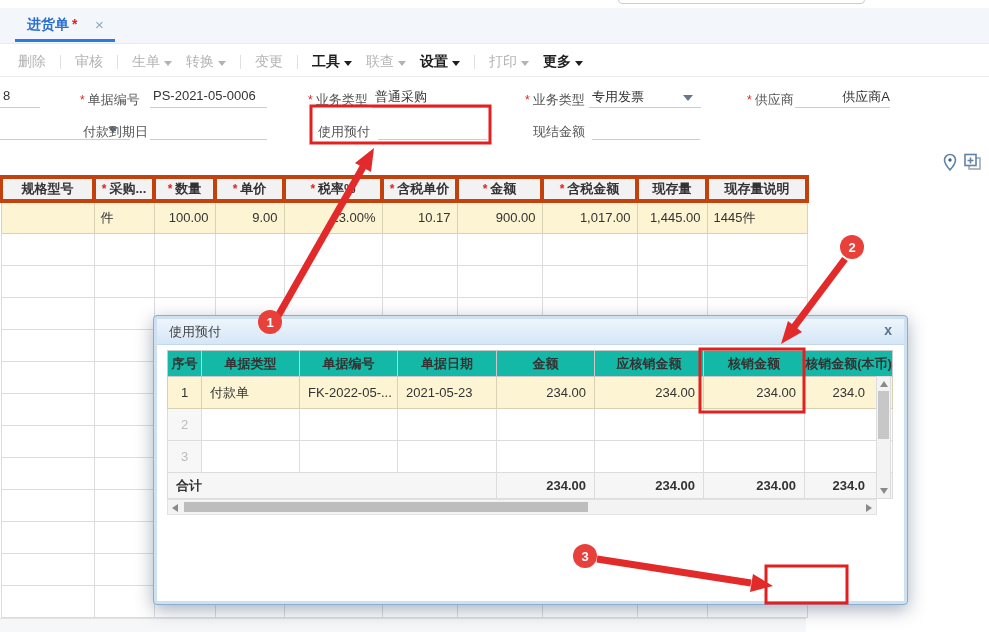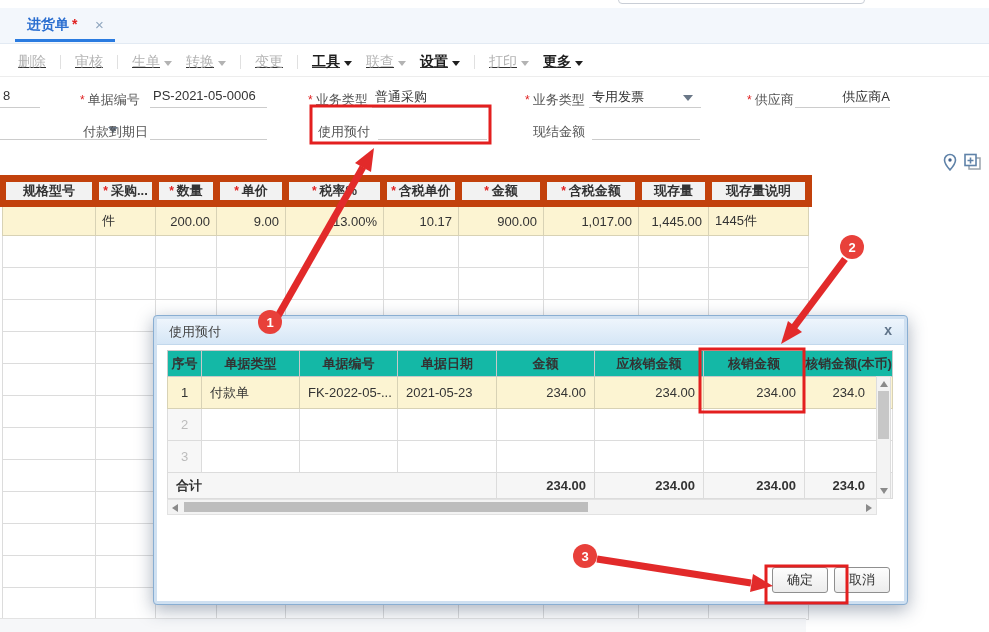--- a/index.html
+++ b/index.html
@@ -15,41 +15,41 @@
   
   .tabbar { position:absolute; left:0; top:8px; width:989px; height:36px;
     background:#f3f7fc; border-bottom:1px solid #e2eaf3; }
   .tab { position:absolute; left:27px; top:8px; font-size:14px; font-weight:bold;
     color:#2a6ed0; cursor:default; }
   .tab .dirty { color:#e02222; margin-left:3px; }
   .tab-close { position:absolute; left:95px; top:8px; font-size:15px; color:#8fa6bf; }
   .tab-underline { position:absolute; left:15px; top:31px; width:100px; height:3px; background:#2a7be0; }
   
   .toolbar { position:absolute; left:18px; top:50px; height:24px; display:flex;
-    align-items:center; gap:14px; font-size:14px;text-decoration:underline; }
+    align-items:center; gap:14px; font-size:14px; }
   .tb-item { display:inline-flex; align-items:center; gap:4px; cursor:pointer; white-space:nowrap; }
   .tb-item.muted { color:#b3b3b3; }
   .tb-item.strong { color:#1f1f1f; font-weight:bold; }
   .tb-sep { width:1px; height:14px; background:#e0e0e0; }
   .caret { width:0; height:0; border-left:4px solid transparent; border-right:4px solid transparent;
     border-top:5px solid currentColor; margin-top:2px; }
   .toolbar-divider { position:absolute; left:0; top:76px; width:989px; border-top:1px solid #ededed; }
   
   .flabel { position:absolute; color:#555; white-space:nowrap; }
   .req { color:#e02222; margin-right:3px; font-size:12px; }
   .fval { position:absolute; height:20px; border-bottom:1px solid #ccc; color:#333;
     white-space:nowrap; padding-left:3px; }
   .fchev { position:absolute; width:0; height:0; border-left:5px solid transparent;
     border-right:5px solid transparent; border-top:6px solid #6a7787; }
   
   .icn { position:absolute; }
   
   .grid-wrap { position:absolute; left:-1px; top:175px; z-index:1; }
   table.grid { border-collapse:collapse; table-layout:fixed; width:806px; }
-  table.grid th { height:24px; background:#f2f2f2; border:7px solid #c2410c;
+  table.grid th { height:24px; background:#f2f2f2; border:4px solid #c2410c;
     font-weight:bold; font-size:13px; color:#333; text-align:center; white-space:nowrap; overflow:hidden; }
   table.grid td { height:32px; border:1px solid #dcdcdc; font-size:13px;
     white-space:nowrap; overflow:hidden; padding:0 6px; }
   table.grid tr.data td { background:#fcf4d2; border-color:#d8d2b5; }
   td.num { text-align:right; }
   td.txt { text-align:left; }
   .grid-foot { position:absolute; left:0; top:618px; width:806px; height:14px;
     background:#f6f7f9; border-top:1px solid #e3e3e3; z-index:1; }
   
   .modal { position:absolute; left:153px; top:315px; width:755px; height:290px;
@@ -210,21 +210,21 @@
           <th><span class="req">*</span><span>税率%</span></th>
           <th><span class="req">*</span><span>含税单价</span></th>
           <th><span class="req">*</span><span>金额</span></th>
           <th><span class="req">*</span><span>含税金额</span></th>
           <th><span>现存量</span></th>
           <th><span>现存量说明</span></th>
         </tr>
         <tr class="data">
           <td class="txt"></td>
           <td class="txt">件</td>
-          <td class="num">200.00</td>
+          <td class="num">100.00</td>
           <td class="num">9.00</td>
           <td class="num">13.00%</td>
           <td class="num">10.17</td>
           <td class="num">900.00</td>
           <td class="num">1,017.00</td>
           <td class="num">1,445.00</td>
           <td class="txt">1445件</td>
         </tr>
       </tbody>
       <tbody id="empty-rows">
@@ -447,24 +447,20 @@
           <span class="arr-l"></span>
           <span class="hthumb"></span>
           <span class="arr-r"></span>
         </div>
       </div>
       <div class="vscroll">
         <span class="arr-up"></span>
         <span class="vthumb"></span>
         <span class="arr-dn"></span>
       </div>
-      <div class="modal-footer">
-        <button class="btn">确定</button>
-        <button class="btn">取消</button>
-      </div>
     </div>
   </div>
 
   <svg class="anno" width="989" height="632" viewBox="0 0 989 632">
 
     <rect x="311" y="106" width="179" height="37" fill="none" stroke="#e31f1f" stroke-width="3"></rect>
     <rect x="700" y="349" width="104" height="63" fill="none" stroke="#e31f1f" stroke-width="3"></rect>
     <rect x="766" y="566" width="81" height="37" fill="none" stroke="#e31f1f" stroke-width="3"></rect>
 
     <line x1="278" y1="316" x2="363" y2="167" stroke="#e22a2a" stroke-width="7"></line>

